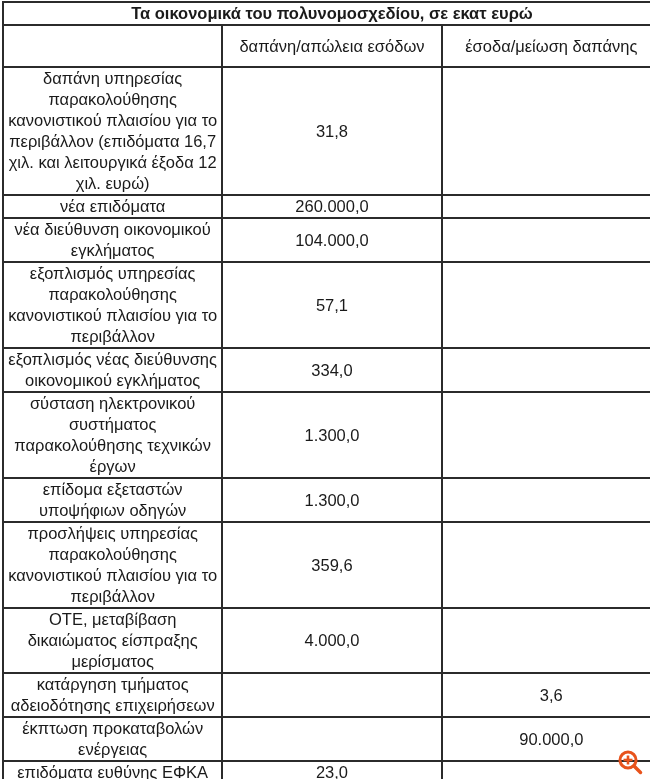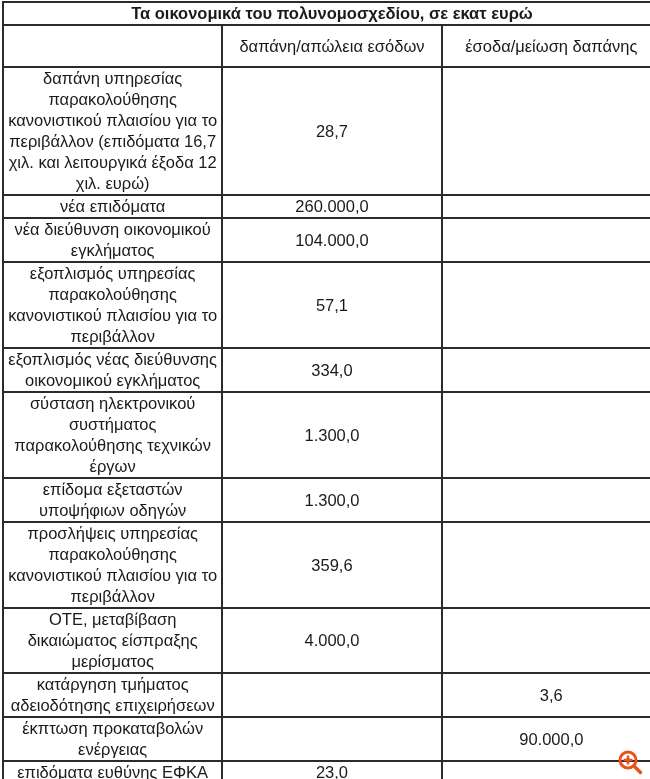--- a/index.html
+++ b/index.html
@@ -24,21 +24,21 @@
     <tr>
       <td class="title" colspan="3">Τα οικονομικά του πολυνομοσχεδίου, σε εκατ ευρώ</td>
     </tr>
     <tr>
       <td class="head c1"></td>
       <td class="head c2">δαπάνη/απώλεια εσόδων</td>
       <td class="head c3">έσοδα/μείωση δαπάνης</td>
     </tr>
   <tr>
         <td class="c1" style="height: 107px;">δαπάνη υπηρεσίας παρακολούθησης κανονιστικού πλαισίου για το περιβάλλον (επιδόματα 16,7 χιλ. και λειτουργικά έξοδα 12 χιλ. ευρώ)</td>
-        <td class="c2" style="height: 107px;">28,7</td>
+        <td class="c2" style="height: 107px;">31,8</td>
         <td class="c3" style="height: 107px;"></td>
       </tr>
       <tr>
         <td class="c1" style="height: 19px; text-align: center;">νέα επιδόματα</td>
         <td class="c2" style="height: 19px;">260.000,0</td>
         <td class="c3" style="height: 19px;"></td>
       </tr>
       <tr>
         <td class="c1" style="height: 40px; margin-left: 28px;">νέα διεύθυνση οικονομικού εγκλήματος</td>
         <td class="c2" style="height: 40px;">104.000,0</td>

